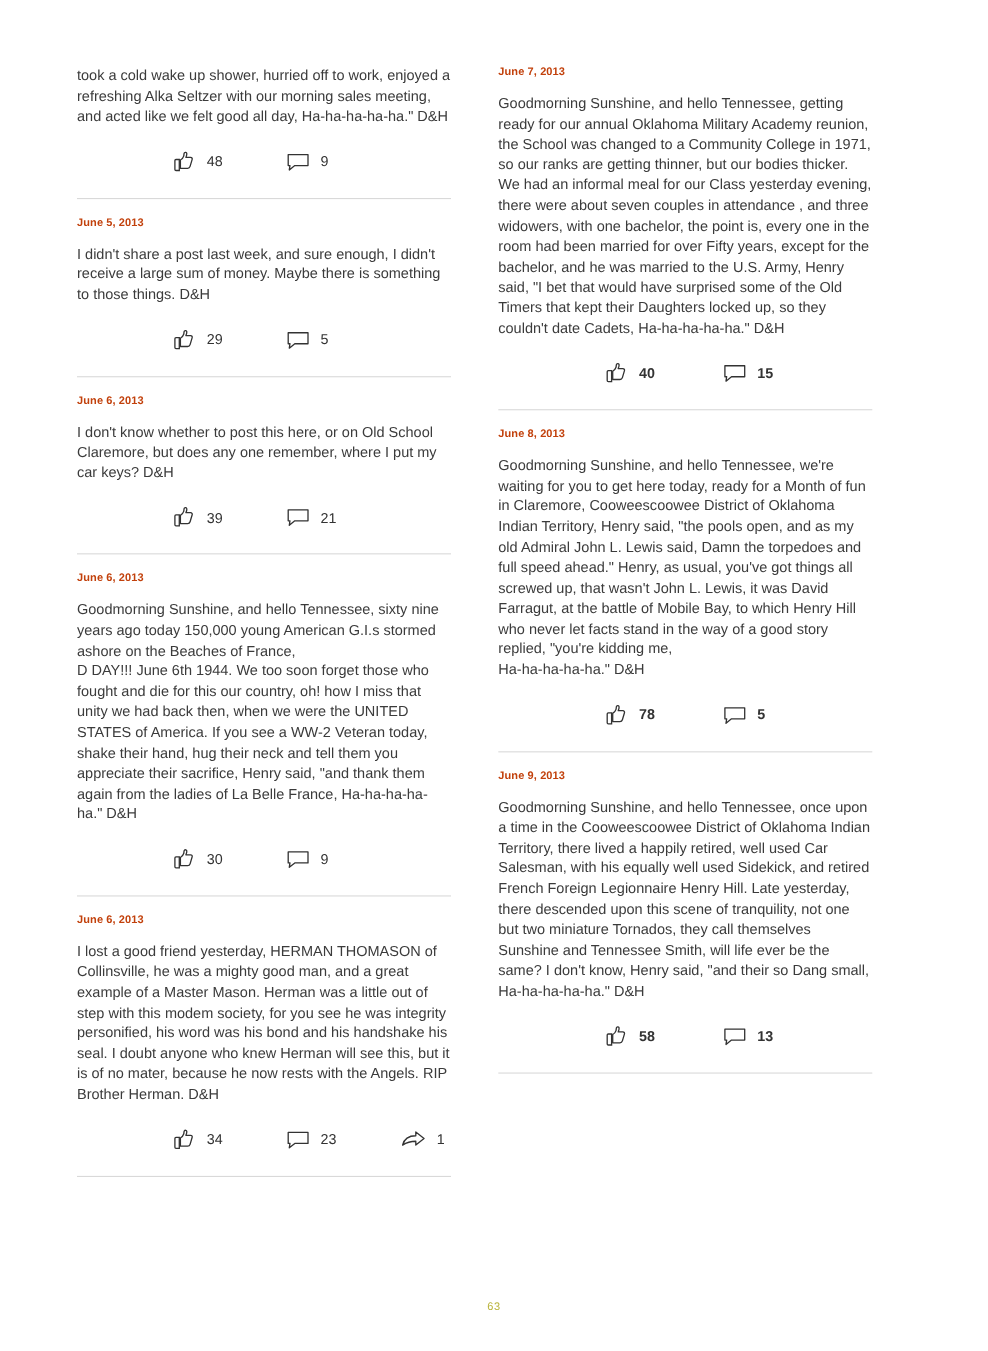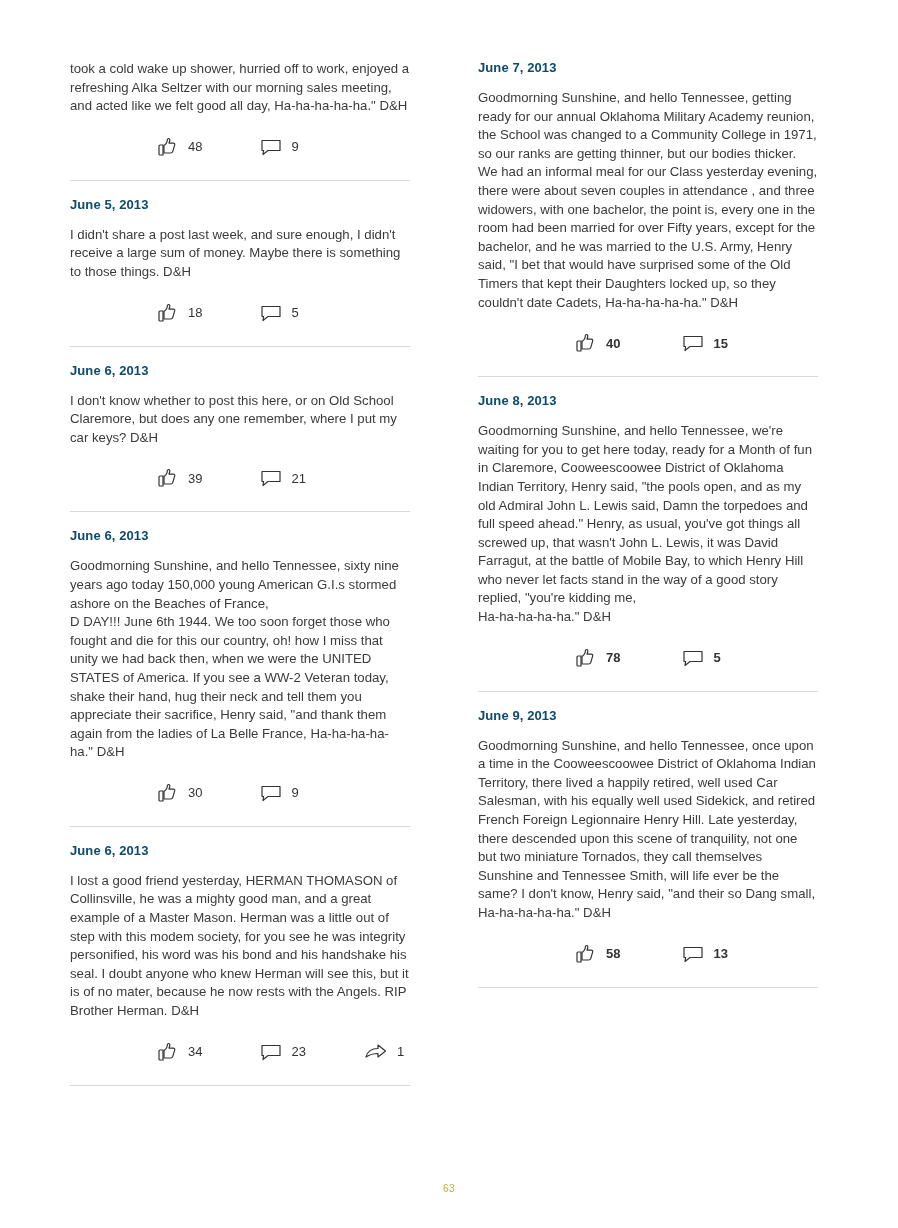--- a/index.html
+++ b/index.html
@@ -18,39 +18,39 @@
   .page {
     position: absolute;
     left: 0; top: 0;
     width: 898px;
     height: 1228px;
     box-sizing: border-box;
     padding: 60px 70px 30px 70px;
   }
   .columns {
     display: flex;
-    gap: 68px;
+    gap: 43px;
     align-items: flex-start;
   }
   .col {
     width: 340px;
     flex: 0 0 340px;
   }
   .post {
     margin: 0;
     padding: 0;
   }
   .post-divider {
     border-top: 1px solid #d9d9d9;
     margin: 0;
   }
   .post-date {
-    font-size: 13px;
+    font-size: 10px;
     font-weight: bold;
-    color: #0c4a6e;
+    color: #c2410c;
     margin: 16px 0 0 0;
     letter-spacing: 0.1px;
   }
   .post-body {
     font-size: 13.2px;
     line-height: 18.6px;
     color: #3b3b3b;
     margin: 14px 0 0 0;
     white-space: pre-line;
   }
@@ -136,21 +136,21 @@
         <div class="post-date">June 5, 2013</div>
         <div class="post-body">I didn't share a post last week, and sure enough, I didn't receive a large sum of money. Maybe there is something to those things. D&amp;H</div>
         <div class="reactions">
           <div class="reaction">
             <span>
               <svg class="icon-svg" width="24" height="22" viewBox="0 0 24 22">
                   <path d="M5 9h3v10H5a1 1 0 0 1-1-1v-8a1 1 0 0 1 1-1z" fill="none" stroke="#333" stroke-width="1.2"></path>
                   <path d="M9 9.5c1.2-.7 2.6-2.3 3-3.6.3-1 .1-2.2.6-2.9.6-.8 2-.6 2.2.5.2 1-.3 2.4-.8 3.6h4.3c1 0 1.7.9 1.4 1.8l-1.9 6.4c-.3 1-1.2 1.7-2.2 1.7H9z" fill="none" stroke="#333" stroke-width="1.2" stroke-linejoin="round"></path>
                 </svg>
             </span>
-            <span class="count">18</span>
+            <span class="count">29</span>
           </div>
           <div class="reaction">
             <span>
               <svg class="icon-svg" width="22" height="20" viewBox="0 0 22 20">
                   <path d="M2 3.5h18v10H8l-5 4 .6-4H2z" fill="none" stroke="#333" stroke-width="1.2" stroke-linejoin="round"></path>
                 </svg>
             </span>
             <span class="count">5</span>
           </div>
         </div>

